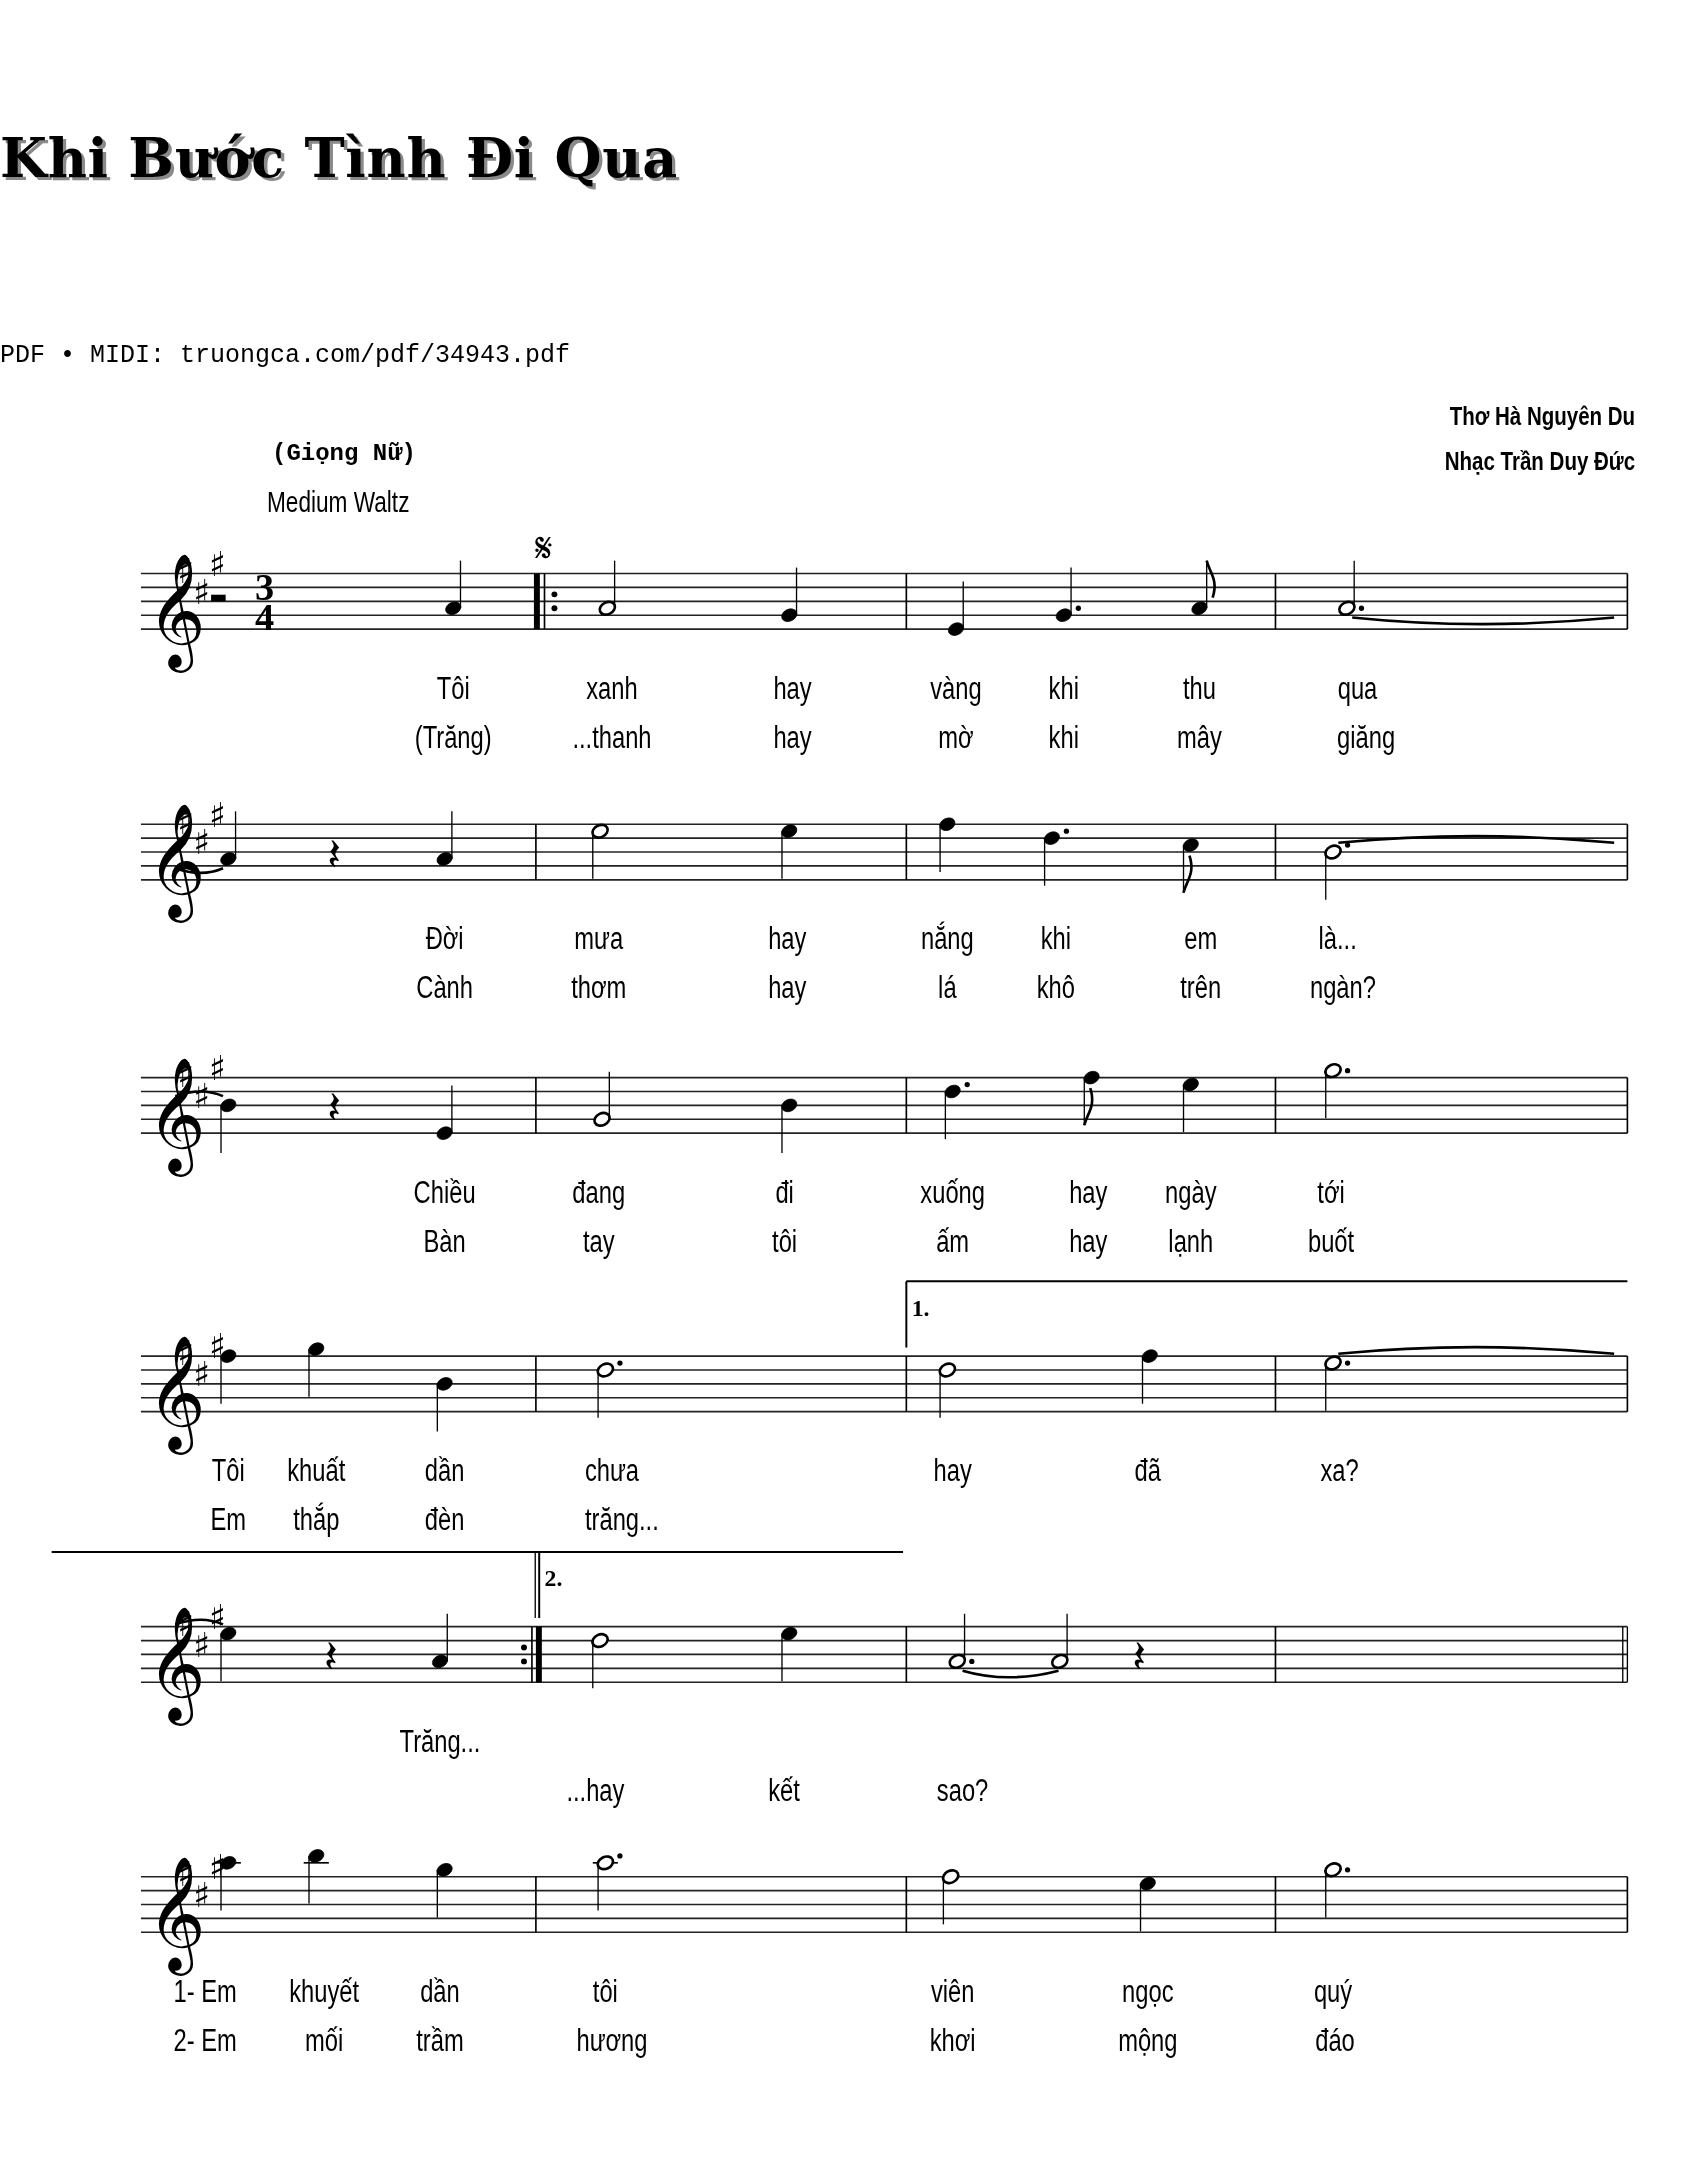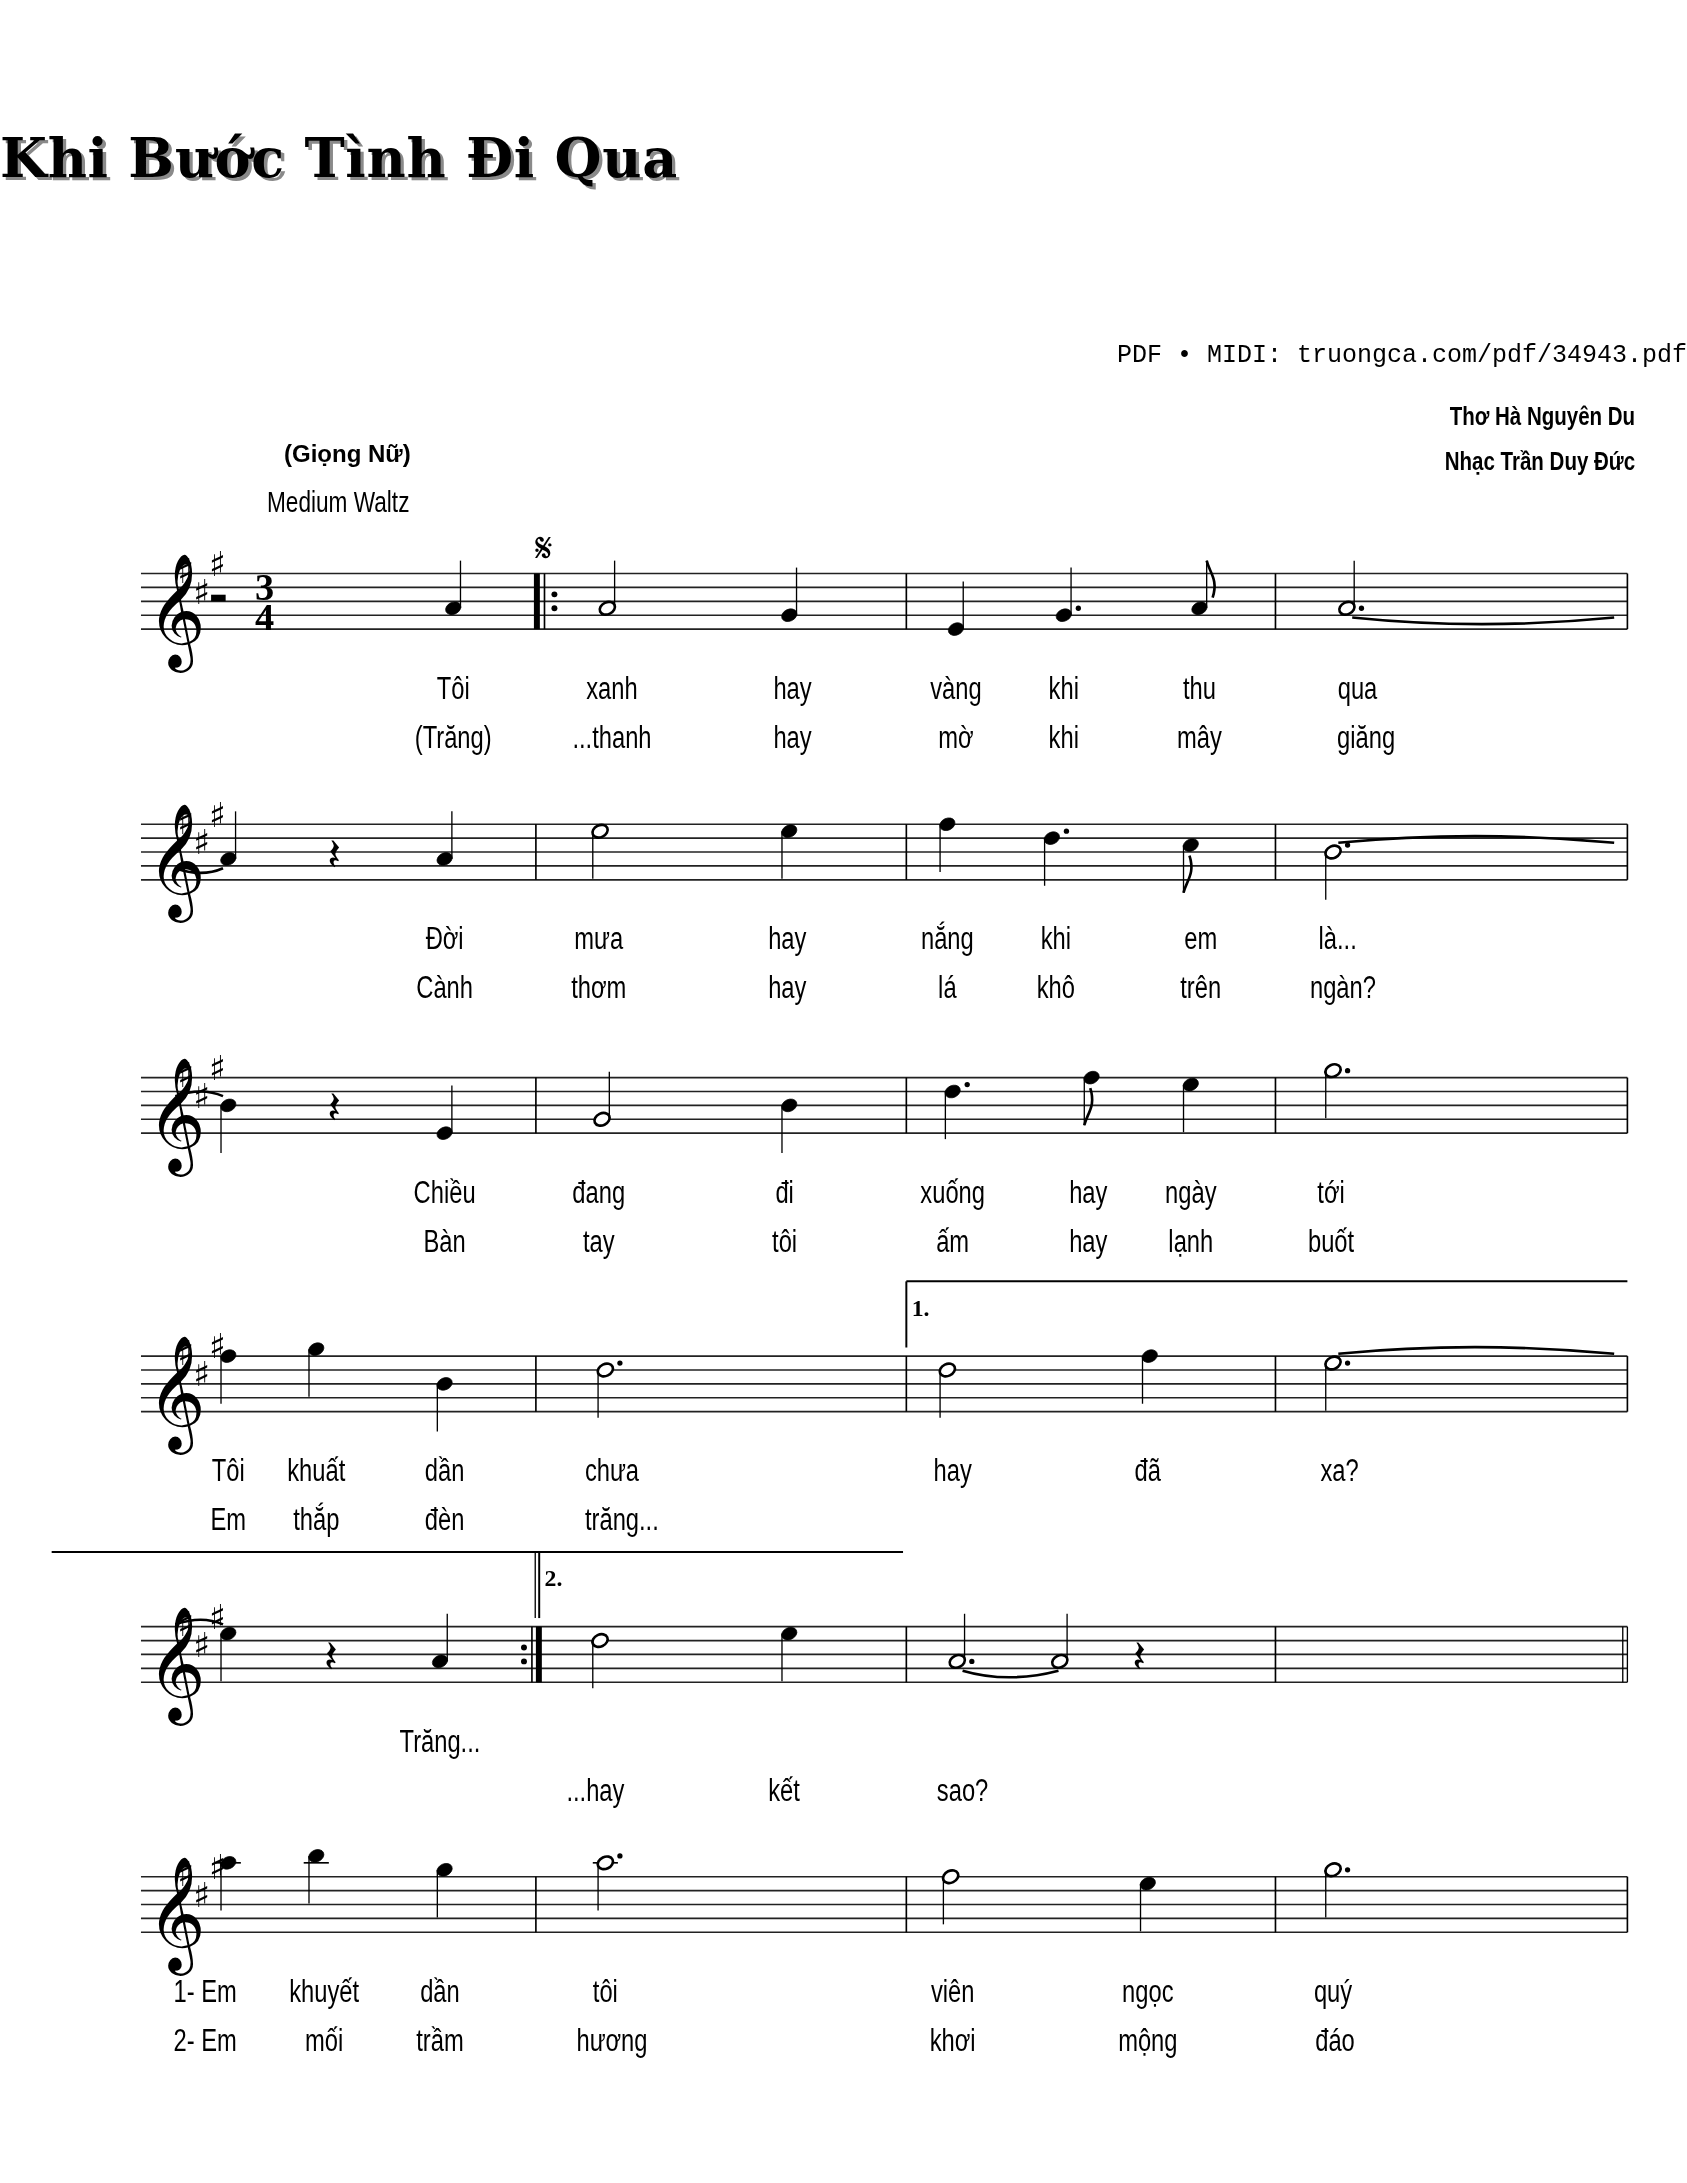--- a/index.html
+++ b/index.html
@@ -3,25 +3,25 @@
 <meta charset="utf-8">
 <style>
   html, body { margin:0; padding:0; background:#ffffff; }
   body { width:1687px; height:2183px; position:relative; overflow:hidden; font-family:"Liberation Sans", sans-serif; color:#000; }
   .title {
     position:absolute; left:0; width:1687px; top:126px; text-align:left;
     font-family:"DejaVu Serif", serif; font-weight:bold; font-size:54px; letter-spacing:0.7px;
     text-shadow: 3.3px 3.3px 0 #8a8a8a;
   }
   .source {
-    position:absolute; left:0; width:1687px; top:341px; text-align:right;
+    position:absolute; left:0; width:1687px; top:341px; text-align:left;
     font-family:"Liberation Mono", monospace; font-size:25px;
   }
   .credit { position:absolute; right:52px; font-family:"Liberation Sans", sans-serif; font-weight:bold; font-size:25px; transform:scaleX(0.82); transform-origin:right center; }
-  .voice { position:absolute; left:284px; top:440px; font-family:Liberation Sans, sans-serif; font-weight:bold; font-size:24px; }
+  .voice { position:absolute; left:272px; top:440px; font-family:Liberation Mono, monospace; font-weight:bold; font-size:24px; }
   .tempo { position:absolute; left:267px; top:486px; font-family:"Liberation Sans", sans-serif; font-size:29px; transform:scaleX(0.78); transform-origin:left center; }
   svg.score { position:absolute; left:0; top:0; }
   .lyric { font-family:"Liberation Sans", sans-serif; font-size:46px; }
 </style>
 </head>
 <body>
 
 <div class="title">Khi Bước Tình Đi Qua</div>
 <div class="source">PDF • MIDI: truongca.com/pdf/34943.pdf</div>
 <div class="credit" style="top:402px;">Thơ Hà Nguyên Du</div>

